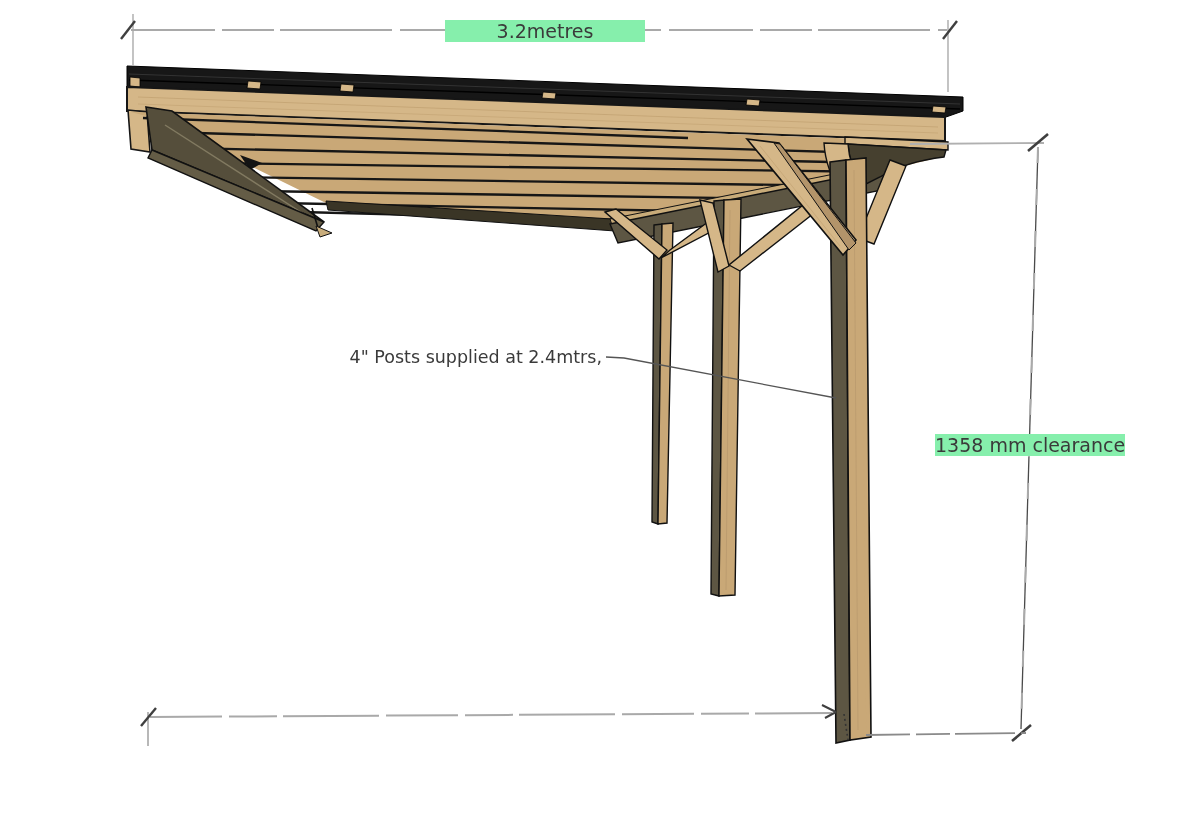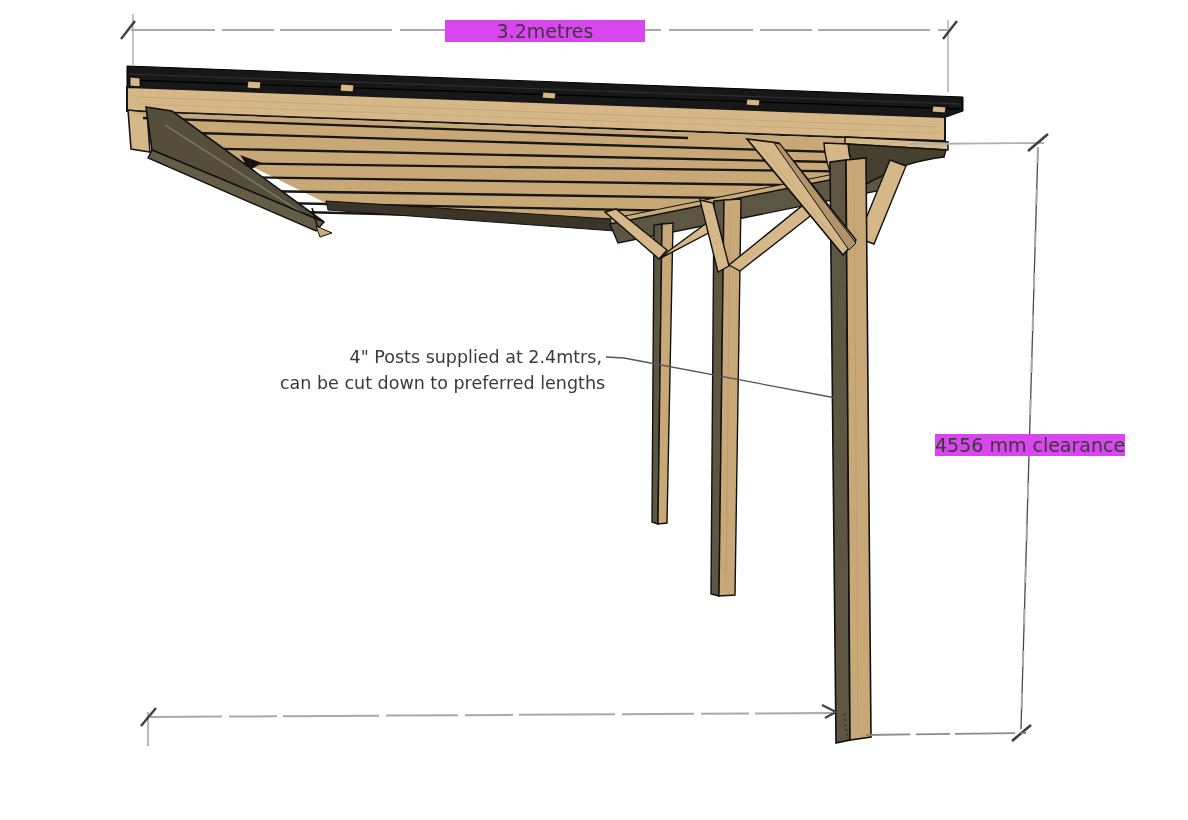--- a/index.html
+++ b/index.html
@@ -10,21 +10,21 @@
     overflow:hidden;
     font-family:"DejaVu Sans","Liberation Sans",sans-serif;
     color:var(--text,#3a3a3a);
   }
   .canvas svg{position:absolute;left:0;top:0;}
   .dim-label{
     position:absolute;
     text-align:center;
     font-size:19px;
     color:var(--text,#3a3a3a);
-    background:#d946ef;
+    background:#86efac;
     white-space:nowrap;
     line-height:22px;
     z-index:5;
   }
   .dim-label.small{font-size:18.5px;}
   .note-label{
     position:absolute;
     left:280px;top:344px;width:322px;
     text-align:right;
     font-size:17.5px;
@@ -164,21 +164,20 @@
       <line x1="141" y1="726" x2="156" y2="708" stroke="var(--tick)" stroke-width="2.4"></line>
       <path d="M836,712 L822,705 M836,712 L825,718" stroke="var(--tick)" stroke-width="2" fill="none"></path>
     </g>
 
     <polyline points="606,357 624,358 836,398" fill="none" stroke="#555" stroke-width="1.3"></polyline>
   </g>
 </svg>
 
 <div class="dim-label" style="left:445px;top:20px;width:200px;">3.2metres</div>
 
-<div class="dim-label" style="left:935px;top:434px;width:190px;">4556 mm clearance</div>
+<div class="dim-label" style="left:935px;top:434px;width:190px;">1358 mm clearance</div>
 
 
 <div class="note-label">
   <div>4" Posts supplied at 2.4mtrs,</div>
-  <div>can be cut down to preferred lengths</div>
 </div>
 
 </div>
 
 </body></html>

